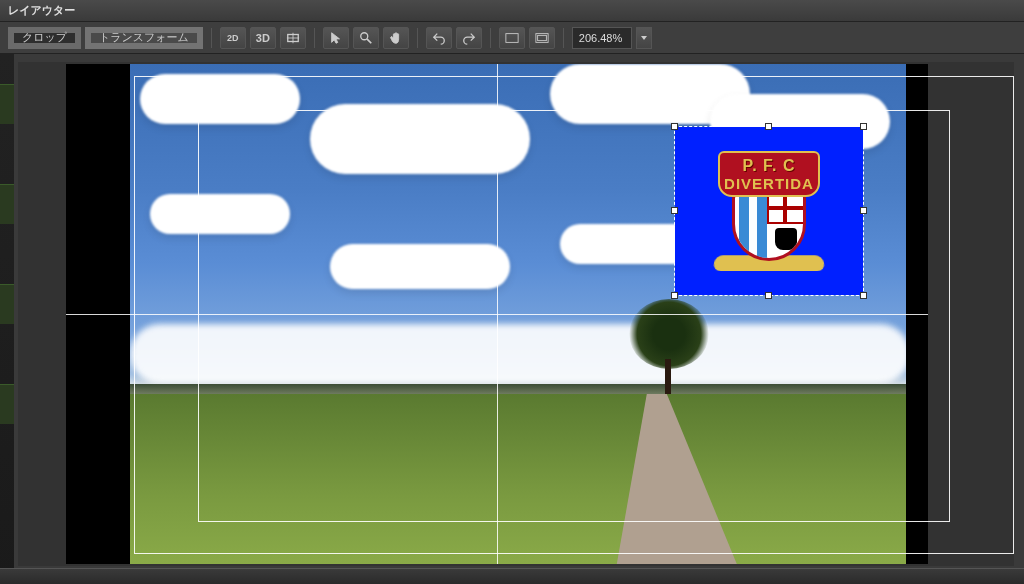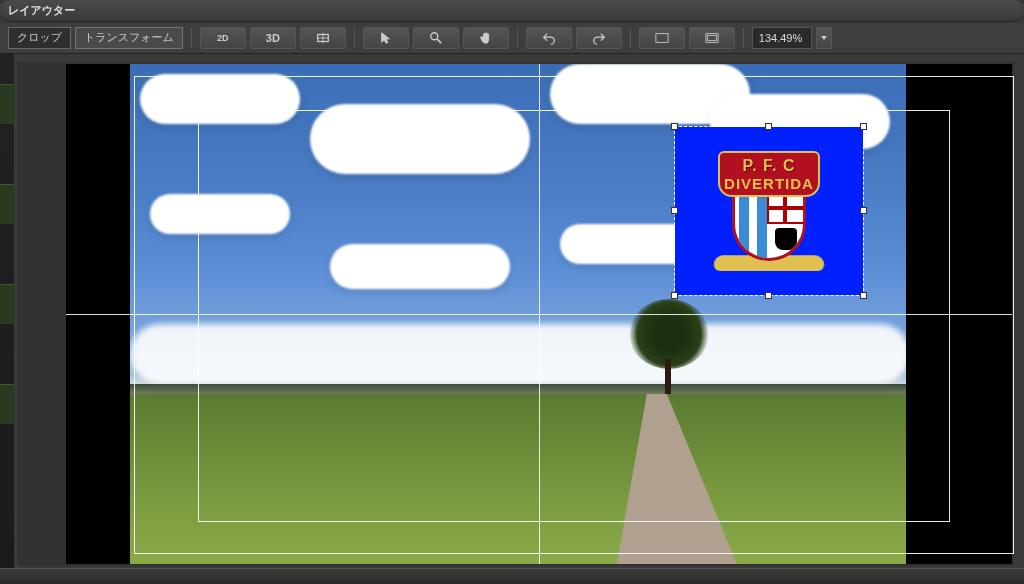--- a/index.html
+++ b/index.html
@@ -1,30 +1,30 @@
 <!DOCTYPE html>
 <html><head>
 <meta charset="utf-8">
 <style>
   * { margin:0; padding:0; box-sizing:border-box; }
   html,body { width:1024px; height:584px; background:#2a2a2a; font-family:'Meiryo','Hiragino Sans',sans-serif; overflow:hidden; }
   .app { width:1024px; height:584px; background:#3a3a3a; position:relative; }
-  .titlebar { height:22px; background:linear-gradient(#4a4a4a,#3a3a3a); border-bottom:1px solid #222; display:flex; align-items:center; padding:0 8px;border-radius:10px; }
+  .titlebar { height:22px; background:linear-gradient(#4a4a4a,#3a3a3a); border-bottom:1px solid #222; display:flex; align-items:center; padding:0 8px; }
   .titlebar span { color:#e0e0e0; font-size:11px; font-weight:bold; }
   .toolbar { height:32px; background:#3e3e3e; border-bottom:1px solid #222; display:flex; align-items:center; padding:0 8px; gap:4px; }
-  .tab { height:22px; padding:0 8px; display:flex; align-items:center; color:#ccc; font-size:11px; border:1px solid #737373; background:#4a4a4a; cursor:pointer; }
+  .tab { height:22px; padding:0 8px; display:flex; align-items:center; color:#ccc; font-size:11px; border:6px solid #737373; background:#4a4a4a; cursor:pointer; }
   .tab.active { background:#2e2e2e; border-color:#6a6a6a; }
   .sep { width:1px; height:20px; background:#555; margin:0 4px; }
-  .ibtn { width:46px; height:22px; display:flex; align-items:center; justify-content:center; color:#ccc; font-size:12px; border:1px solid #555; background:linear-gradient(#555,#444); cursor:pointer; border-radius:2px; }
+  .ibtn { width:26px; height:22px; display:flex; align-items:center; justify-content:center; color:#ccc; font-size:12px; border:1px solid #555; background:linear-gradient(#555,#444); cursor:pointer; border-radius:2px; }
   .ibtn svg { width:14px; height:14px; fill:#ccc; stroke:#ccc; }
   .zoomfield { width:60px; height:22px; background:#2a2a2a; border:1px solid #555; color:#ddd; font-size:11px; display:flex; align-items:center; padding:0 6px; }
   .zoomdrop { width:16px; height:22px; border:1px solid #555; background:linear-gradient(#555,#444); display:flex; align-items:center; justify-content:center; cursor:pointer; }
   .zoomdrop svg { width:8px; height:8px; fill:#ccc; }
   .viewport { position:absolute; left:18px; top:62px; width:996px; height:504px; background:#323232; }
-  .canvas-frame { position:absolute; left:48px; top:2px; width:946px; height:500px; background:#000; }
+  .canvas-frame { position:absolute; left:48px; top:2px; width:862px; height:500px; background:#000; }
   .photo { position:absolute; left:64px; top:0; width:776px; height:500px; overflow:hidden; }
   .sky { position:absolute; inset:0; background:linear-gradient(to bottom,#3a6db5 0%,#4a7dc5 25%,#5a8dd5 40%,#7aa5dd 55%,#a0c0e5 62%,#f0f0e8 65%,#f0f0e8 66%); }
   .ground { position:absolute; left:0; right:0; top:66%; bottom:0; background:linear-gradient(to bottom,#5a7a30 0%,#6a8a38 30%,#7a9a40 60%,#8aaa48 100%); }
   .treeline { position:absolute; left:0; right:0; top:64%; height:12px; background:linear-gradient(to bottom,rgba(20,40,10,.8),rgba(40,60,20,.6)); }
   .road { position:absolute; left:55%; top:66%; width:200px; height:170px; background:#b0a090; clip-path:polygon(45% 0,55% 0,90% 100%,30% 100%); }
   .cloud { position:absolute; background:#fff; border-radius:50px; filter:blur(1px); box-shadow:0 4px 8px rgba(0,0,0,.1); }
   .tree { position:absolute; left:63%; top:47%; width:100px; height:100px; }
   .tree-crown { position:absolute; left:10px; top:0; width:80px; height:70px; background:radial-gradient(circle,#1a3010 30%,#2a4018 60%,rgba(30,50,20,0) 75%); border-radius:50%; }
   .tree-trunk { position:absolute; left:46px; top:60px; width:6px; height:35px; background:#2a1a10; }
   .safe { position:absolute; border:1px solid rgba(255,255,255,.9); pointer-events:none; }
@@ -104,21 +104,21 @@
           <rect x="1" y="3" width="14" height="10" fill="none" stroke-width="1"></rect>
         </svg>
     </div>
     <div class="ibtn">
       <svg viewBox="0 0 16 16">
           <rect x="1" y="3" width="14" height="10" fill="none" stroke-width="1"></rect>
           <rect x="3" y="5" width="10" height="6" fill="none" stroke-width="1"></rect>
         </svg>
     </div>
     <div class="sep"></div>
-    <div class="zoomfield">134.49%</div>
+    <div class="zoomfield">206.48%</div>
     <div class="zoomdrop">
       <svg viewBox="0 0 8 8">
           <path d="M1 2 L4 6 L7 2 Z"></path>
         </svg>
     </div>
   </div>
 
   <div class="sidebar-dark">
     <div class="nub"></div>
     <div class="nub" style="margin-top:60px"></div>

